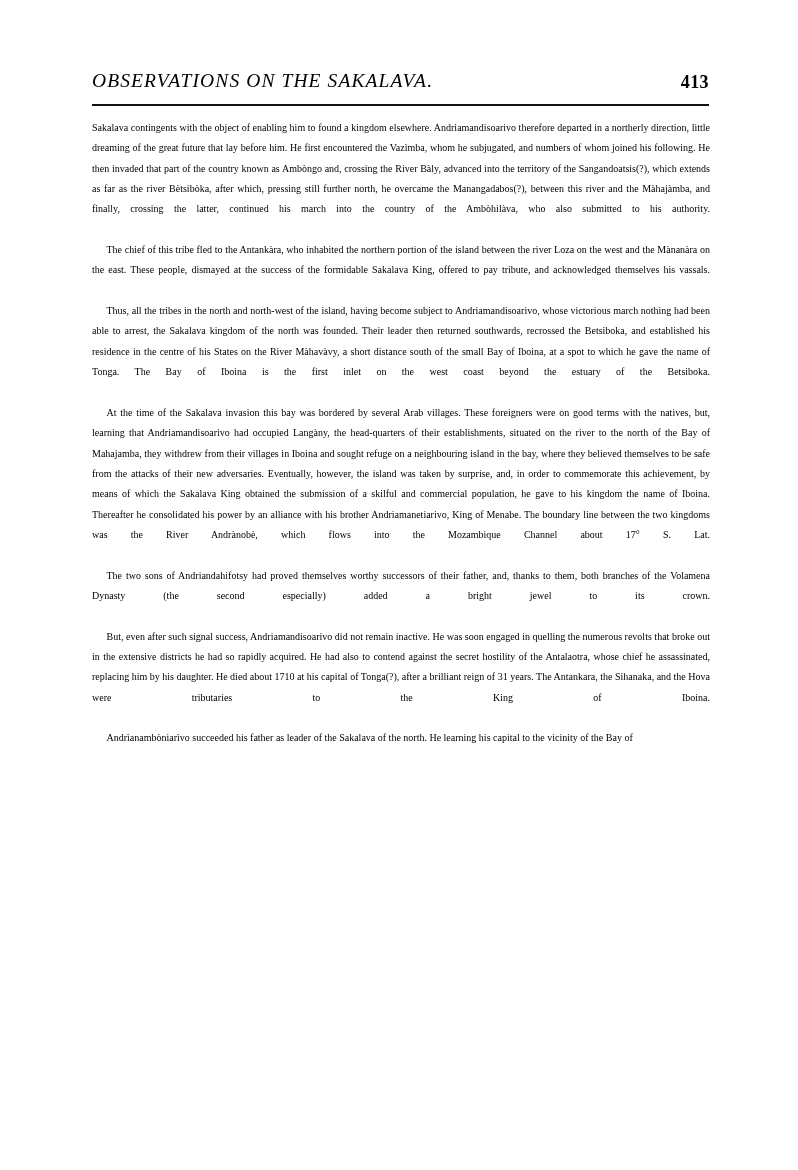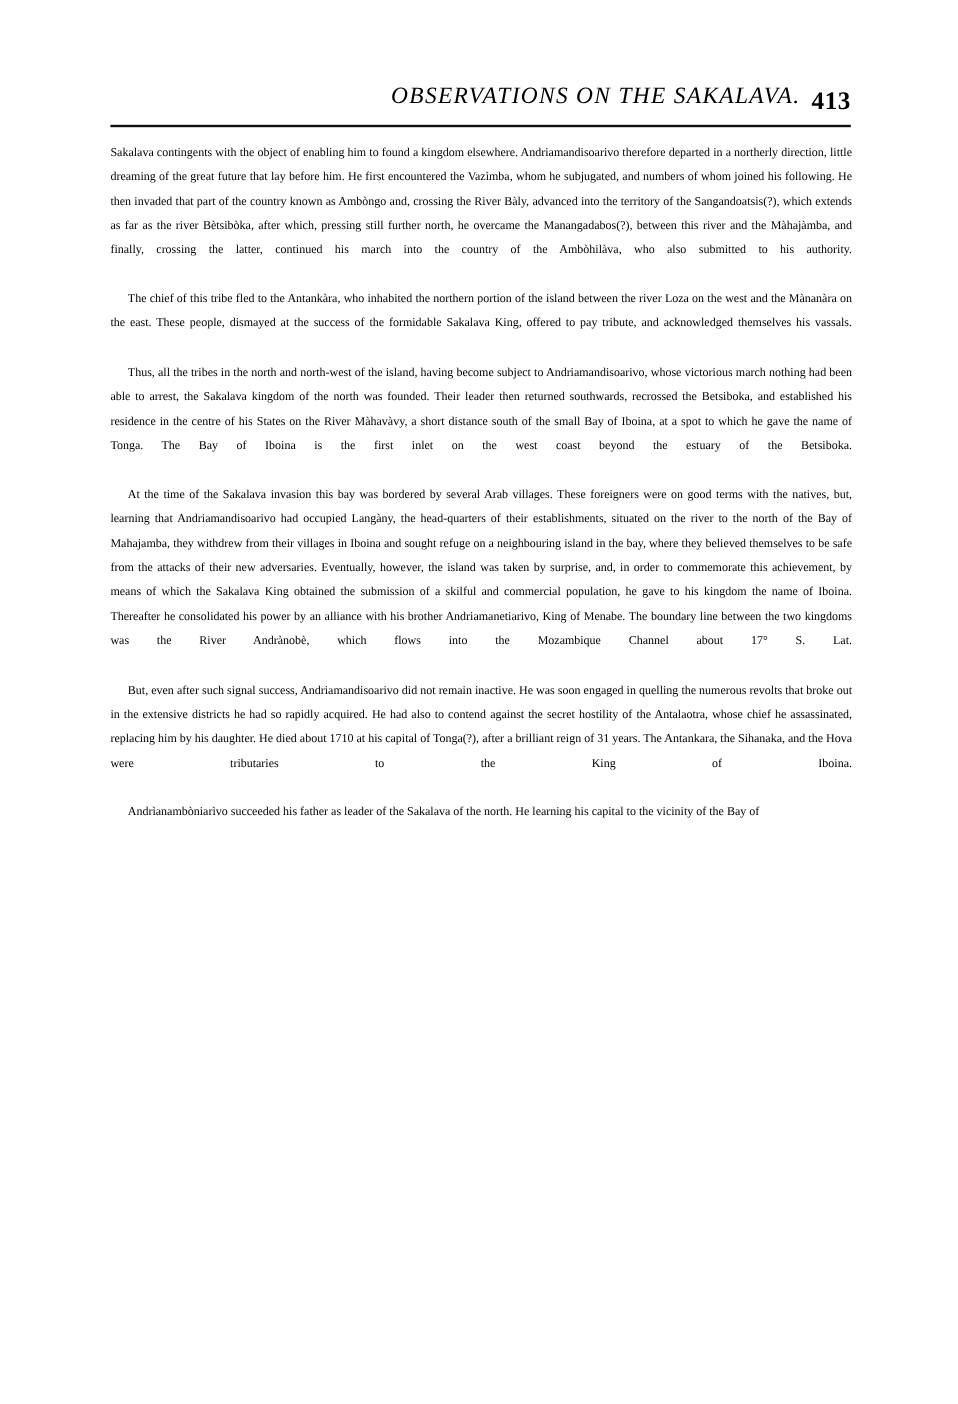--- a/index.html
+++ b/index.html
@@ -26,33 +26,33 @@
     left: 92px;
     top: 70px;
     width: 617px;
     height: 30px;
   }
   .head-title {
     position: absolute;
     left: 0;
     right: 0;
     top: 0;
-    text-align: right;
+    text-align: left;
     font-style: italic;
     font-size: 19.5px;
     letter-spacing: 1.1px;
     white-space: nowrap;
     padding-right: 42px;
     box-sizing: border-box;
   }
   .folio {
     position: absolute;
     right: 0;
     top: 2px;
-    font-size: 21px;
+    font-size: 18px;
     font-weight: 700;
     letter-spacing: 0.4px;
   }
   .head-rule {
     position: absolute;
     left: 92px;
     top: 104px;
     width: 617px;
     height: 2px;
     background: #111111;
@@ -98,17 +98,18 @@
     <div class="folio">413</div>
   </div>
 
   <div class="head-rule"></div>
 
   <div class="body-block">
     <p class="first">Sakalava contingents with the object of enabling him to found a kingdom elsewhere.  Andriamandisoarivo therefore departed in a northerly direction, little dreaming of the great future that lay before him.  He first encountered the Vazìmba, whom he subjugated, and numbers of whom joined his following.  He then invaded that part of the country known as Ambòngo and, crossing the River Bàly, advanced into the territory of the Sangandoatsis(?), which extends as far as the river Bètsibòka, after which, pressing still further north, he overcame the Manangadabos(?), between this river and the Màhajàmba, and finally, crossing the latter, continued his march into the country of the Ambòhilàva, who also submitted to his authority.</p>
     <p>The chief of this tribe fled to the Antankàra, who inhabited the northern portion of the island between the river Loza on the west and the Mànanàra on the east.  These people, dismayed at the success of the formidable Sakalava King, offered to pay tribute, and acknowledged themselves his vassals.</p>
     <p>Thus, all the tribes in the north and north-west of the island, having become subject to Andriamandisoarivo, whose victorious march nothing had been able to arrest, the Sakalava kingdom of the north was founded.  Their leader then returned southwards, recrossed the Betsiboka, and established his residence in the centre of his States on the River Màhavàvy, a short distance south of the small Bay of Iboina, at a spot to which he gave the name of Tonga.  The Bay of Iboina is the first inlet on the west coast beyond the estuary of the Betsiboka.</p>
     <p>At the time of the Sakalava invasion this bay was bordered by several Arab villages.  These foreigners were on good terms with the natives, but, learning that Andriamandisoarivo had occupied Langàny, the head-quarters of their establishments, situated on the river to the north of the Bay of Mahajamba, they withdrew from their villages in Iboina and sought refuge on a neighbouring island in the bay, where they believed themselves to be safe from the attacks of their new adversaries.  Eventually, however, the island was taken by surprise, and, in order to commemorate this achievement, by means of which the Sakalava King obtained the submission of a skilful and commercial population, he gave to his kingdom the name of Iboina.  Thereafter he consolidated his power by an alliance with his brother Andriamanetiarivo, King of Menabe.  The boundary line between the two kingdoms was the River Andrànobè, which flows into the Mozambique Channel about 17° S. Lat.</p>
+    <p>The two sons of Andriandahifotsy had proved themselves worthy successors of their father, and, thanks to them, both branches of the Volamena Dynasty (the second especially) added a bright jewel to its crown.</p>
     <p>But, even after such signal success, Andriamandisoarivo did not remain inactive.  He was soon engaged in quelling the numerous revolts that broke out in the extensive districts he had so rapidly acquired.  He had also to contend against the secret hostility of the Antalaotra, whose chief he assassinated, replacing him by his daughter.  He died about 1710 at his capital of Tonga(?), after a brilliant reign of 31 years.  The Antankara, the Sihanaka, and the Hova were tributaries to the King of Iboina.</p>
     <p class="no-stretch">Andrìanambòniarìvo succeeded his father as leader of the Sakalava of the north.  He learning his capital to the vicinity of the Bay of</p>
   </div>
 
 </div>
 
 </body></html>

